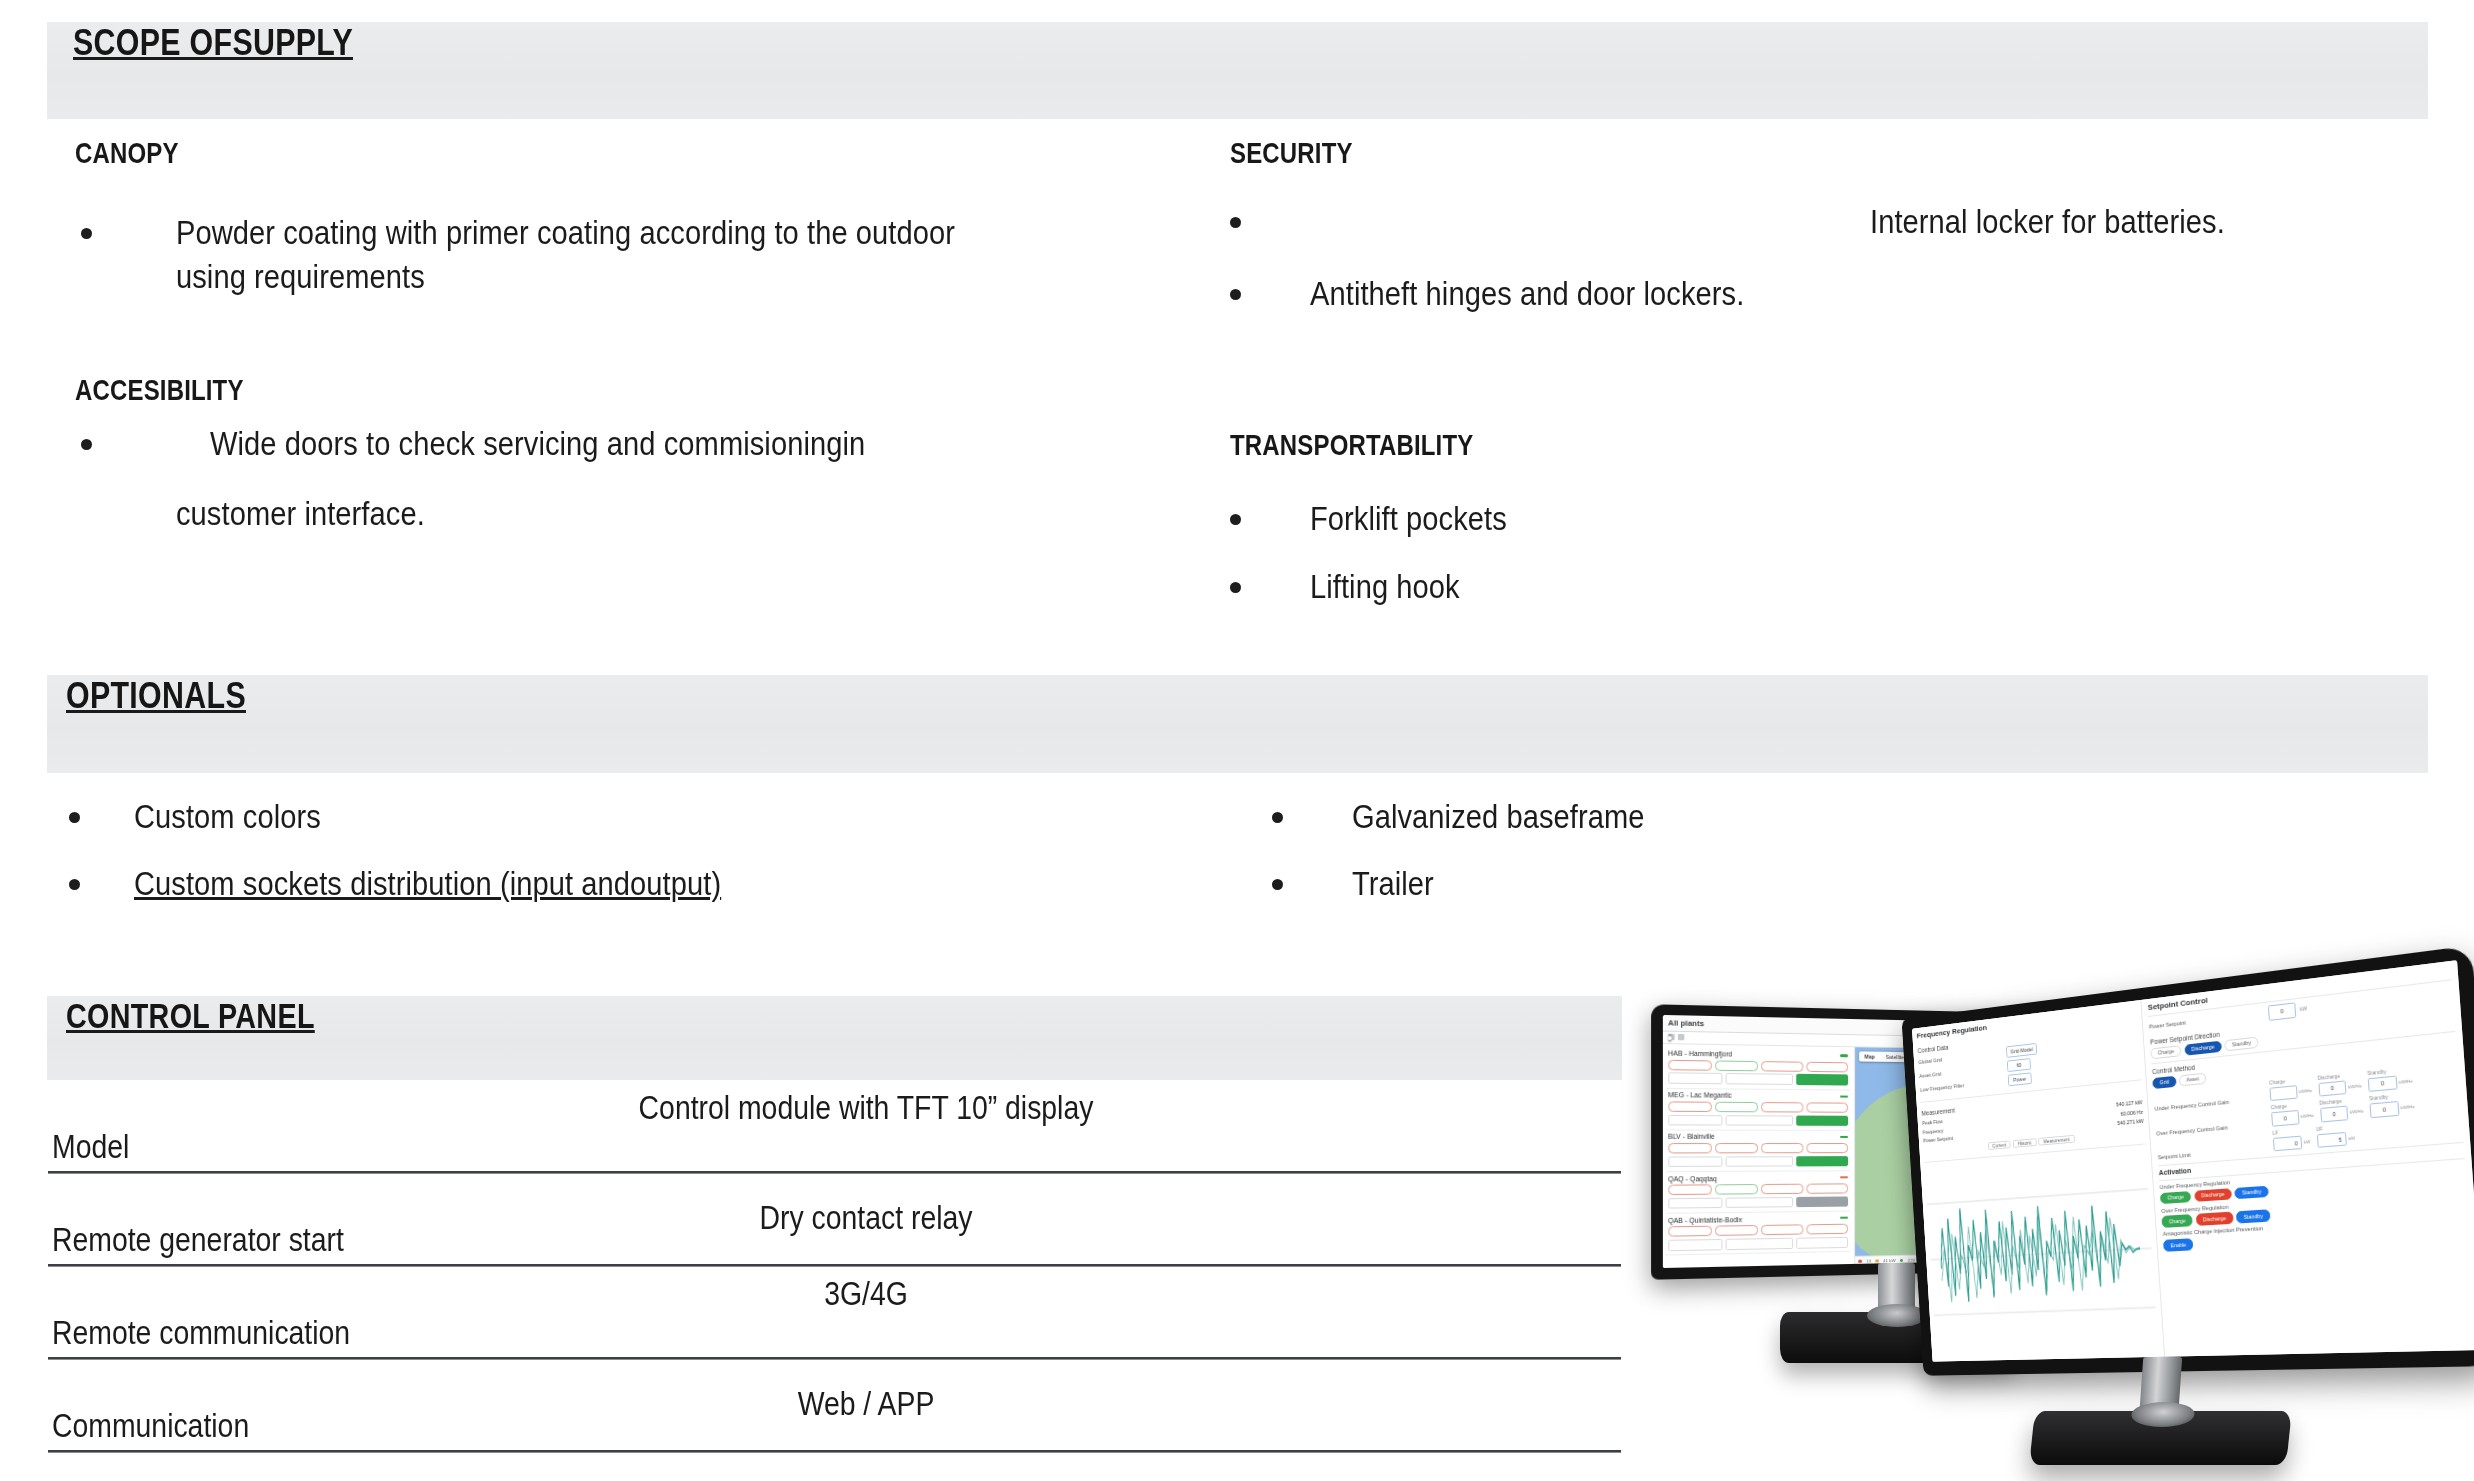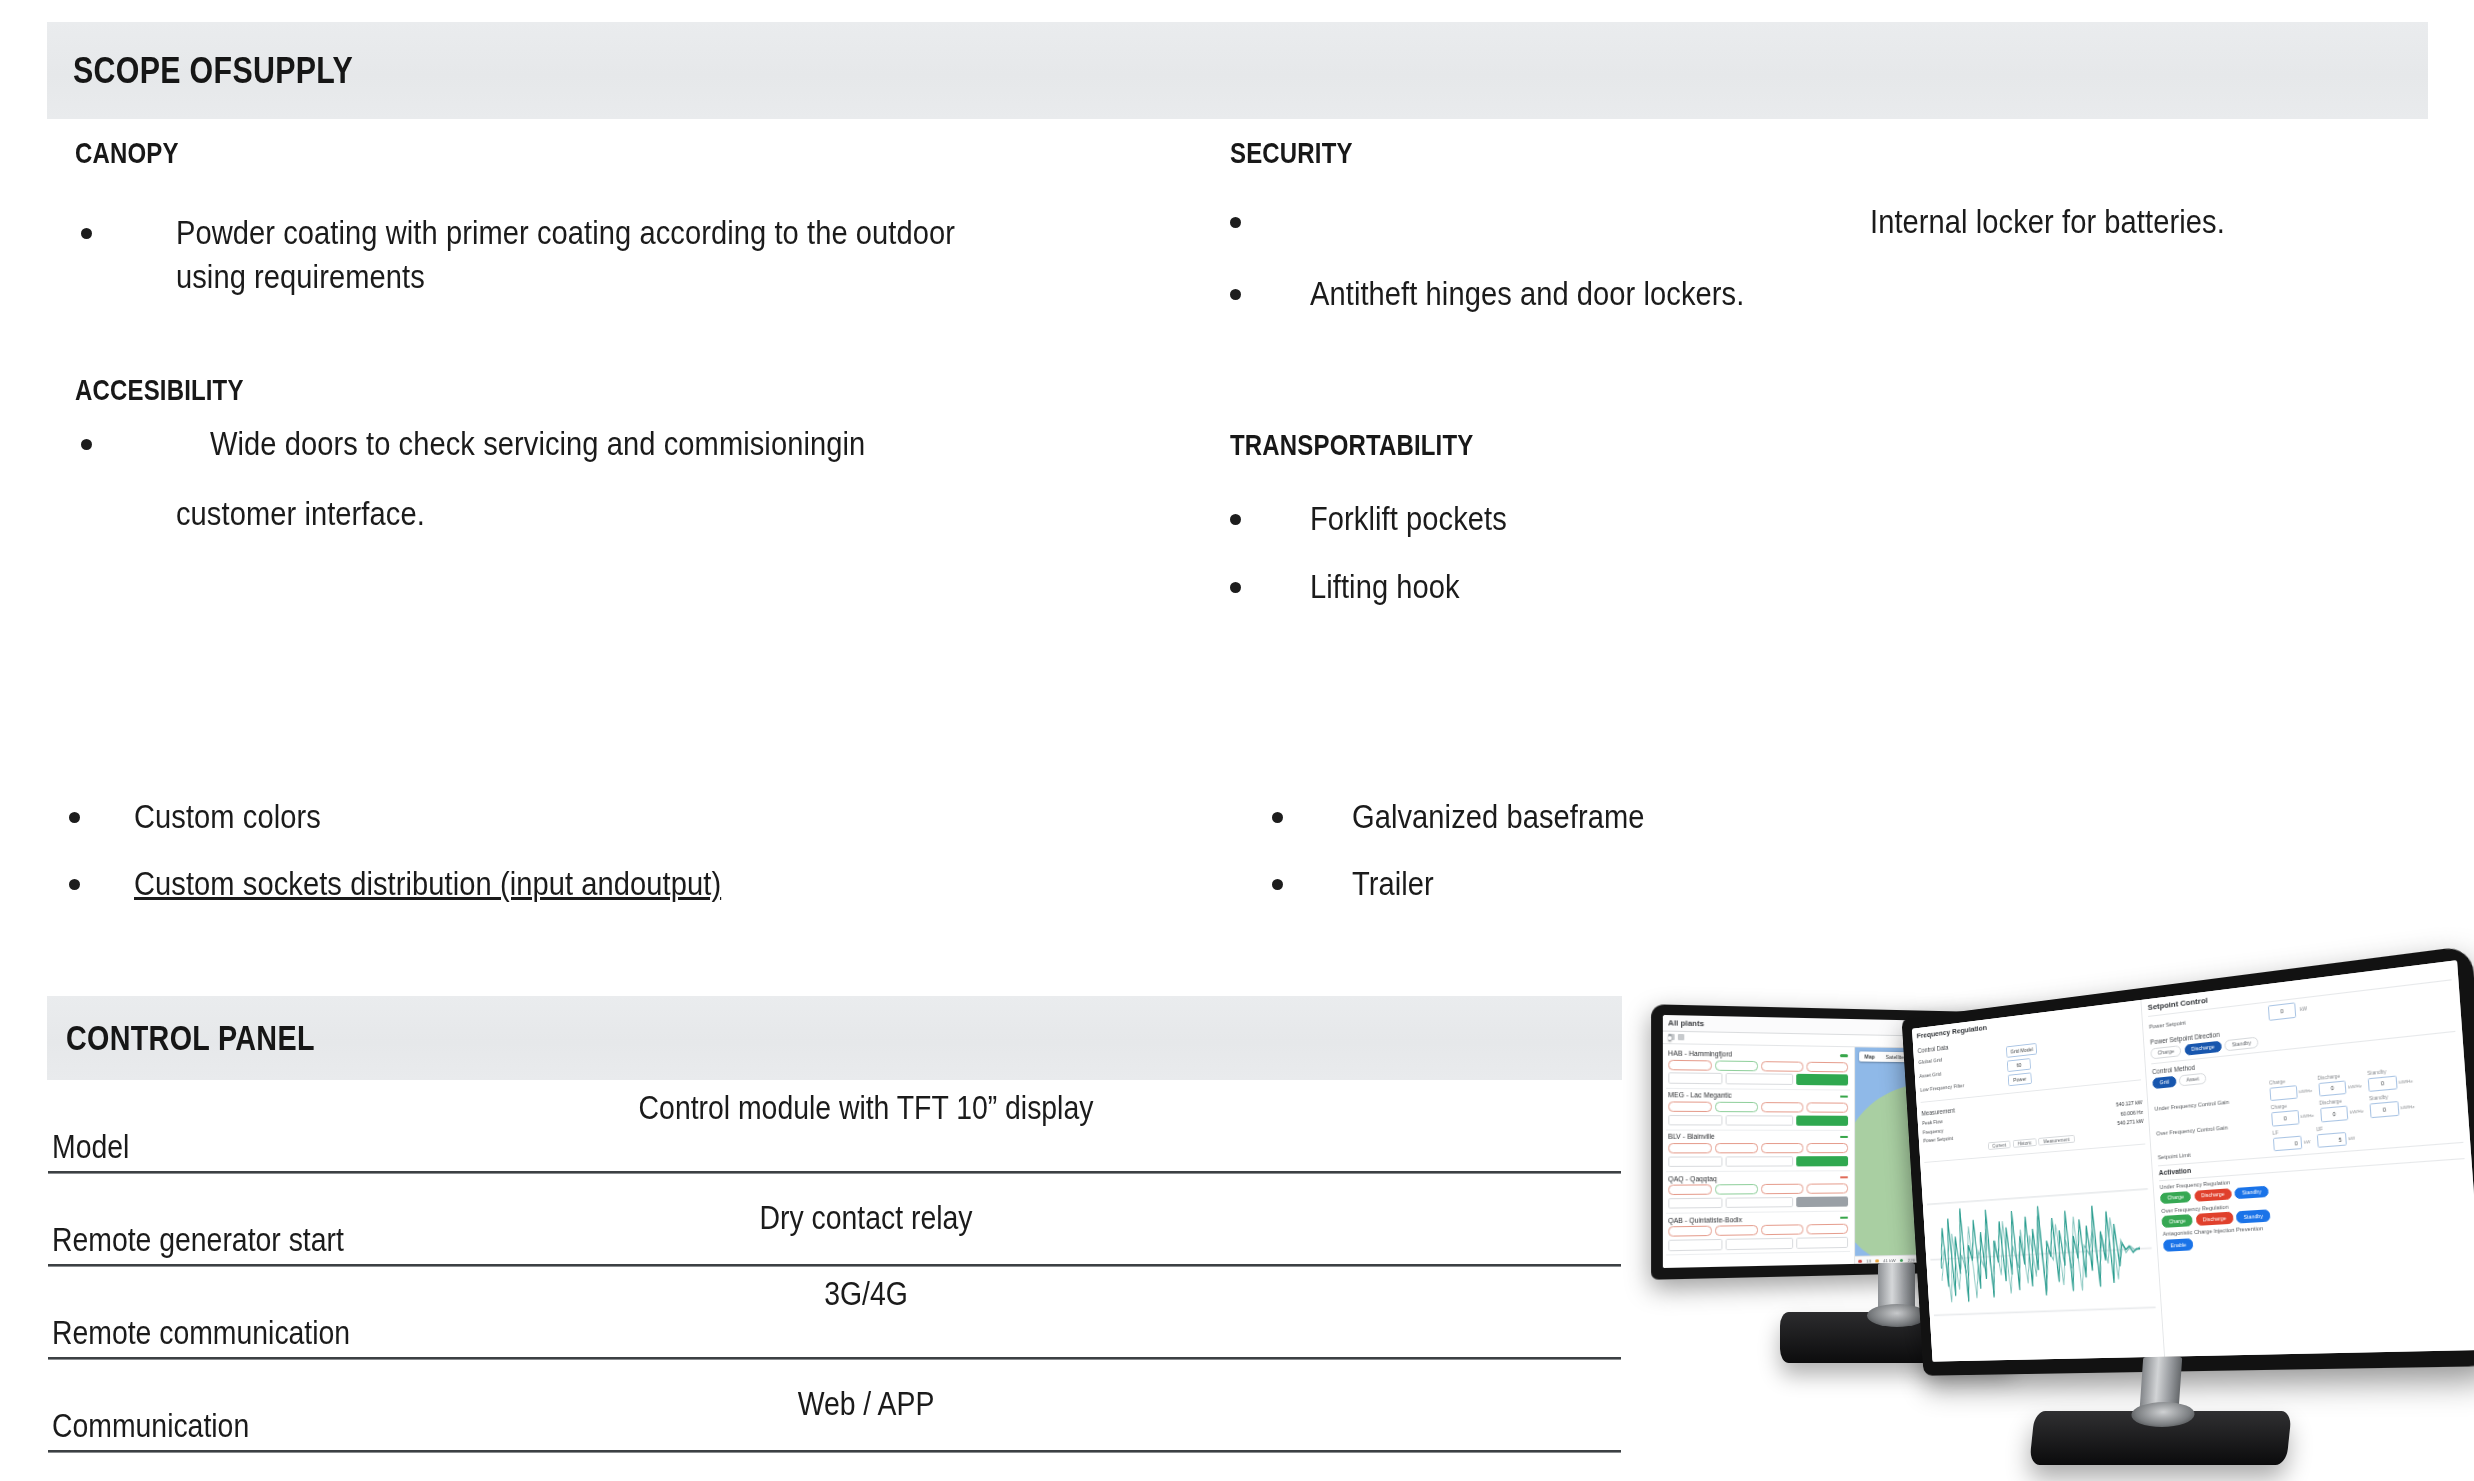--- a/index.html
+++ b/index.html
@@ -12,21 +12,21 @@
     position:relative;
     overflow:hidden;
     -webkit-font-smoothing:antialiased;
   }
   .page{position:absolute;inset:0;}
 
   
   .band{
     position:absolute;
     background:linear-gradient(180deg,#eaecee 0%,#e6e8ea 55%,#e9ebed 100%);
-    display:flex;align-items:center;
+    display:flex;align-items:flex-start;text-decoration:underline;
   }
   .band-title{
     font-weight:bold;
     letter-spacing:0.4px;
     transform:scaleX(.82);
     transform-origin:left center;
     white-space:nowrap;
     color:#161616;
   }
 
@@ -383,20 +383,23 @@
 
   <div class="bullet gap-m" style="left:1230px;top:497px;width:1055px;">
     <span class="dot"></span>
     <span class="btext">Forklift pockets</span>
   </div>
   <div class="bullet gap-m" style="left:1230px;top:565px;width:1055px;">
     <span class="dot"></span>
     <span class="btext">Lifting hook</span>
   </div>
 
+  <div class="band" id="band-optionals">
+    <div class="band-title">OPTIONALS</div>
+  </div>
 
   <div class="bullet gap-s" style="left:69px;top:795px;width:1099px;">
     <span class="dot"></span>
     <span class="btext">Custom colors</span>
   </div>
   <div class="bullet gap-s" style="left:69px;top:862px;width:1099px;text-decoration:underline;">
     <span class="dot"></span>
     <span class="btext">Custom sockets distribution (input andoutput)</span>
   </div>
 

